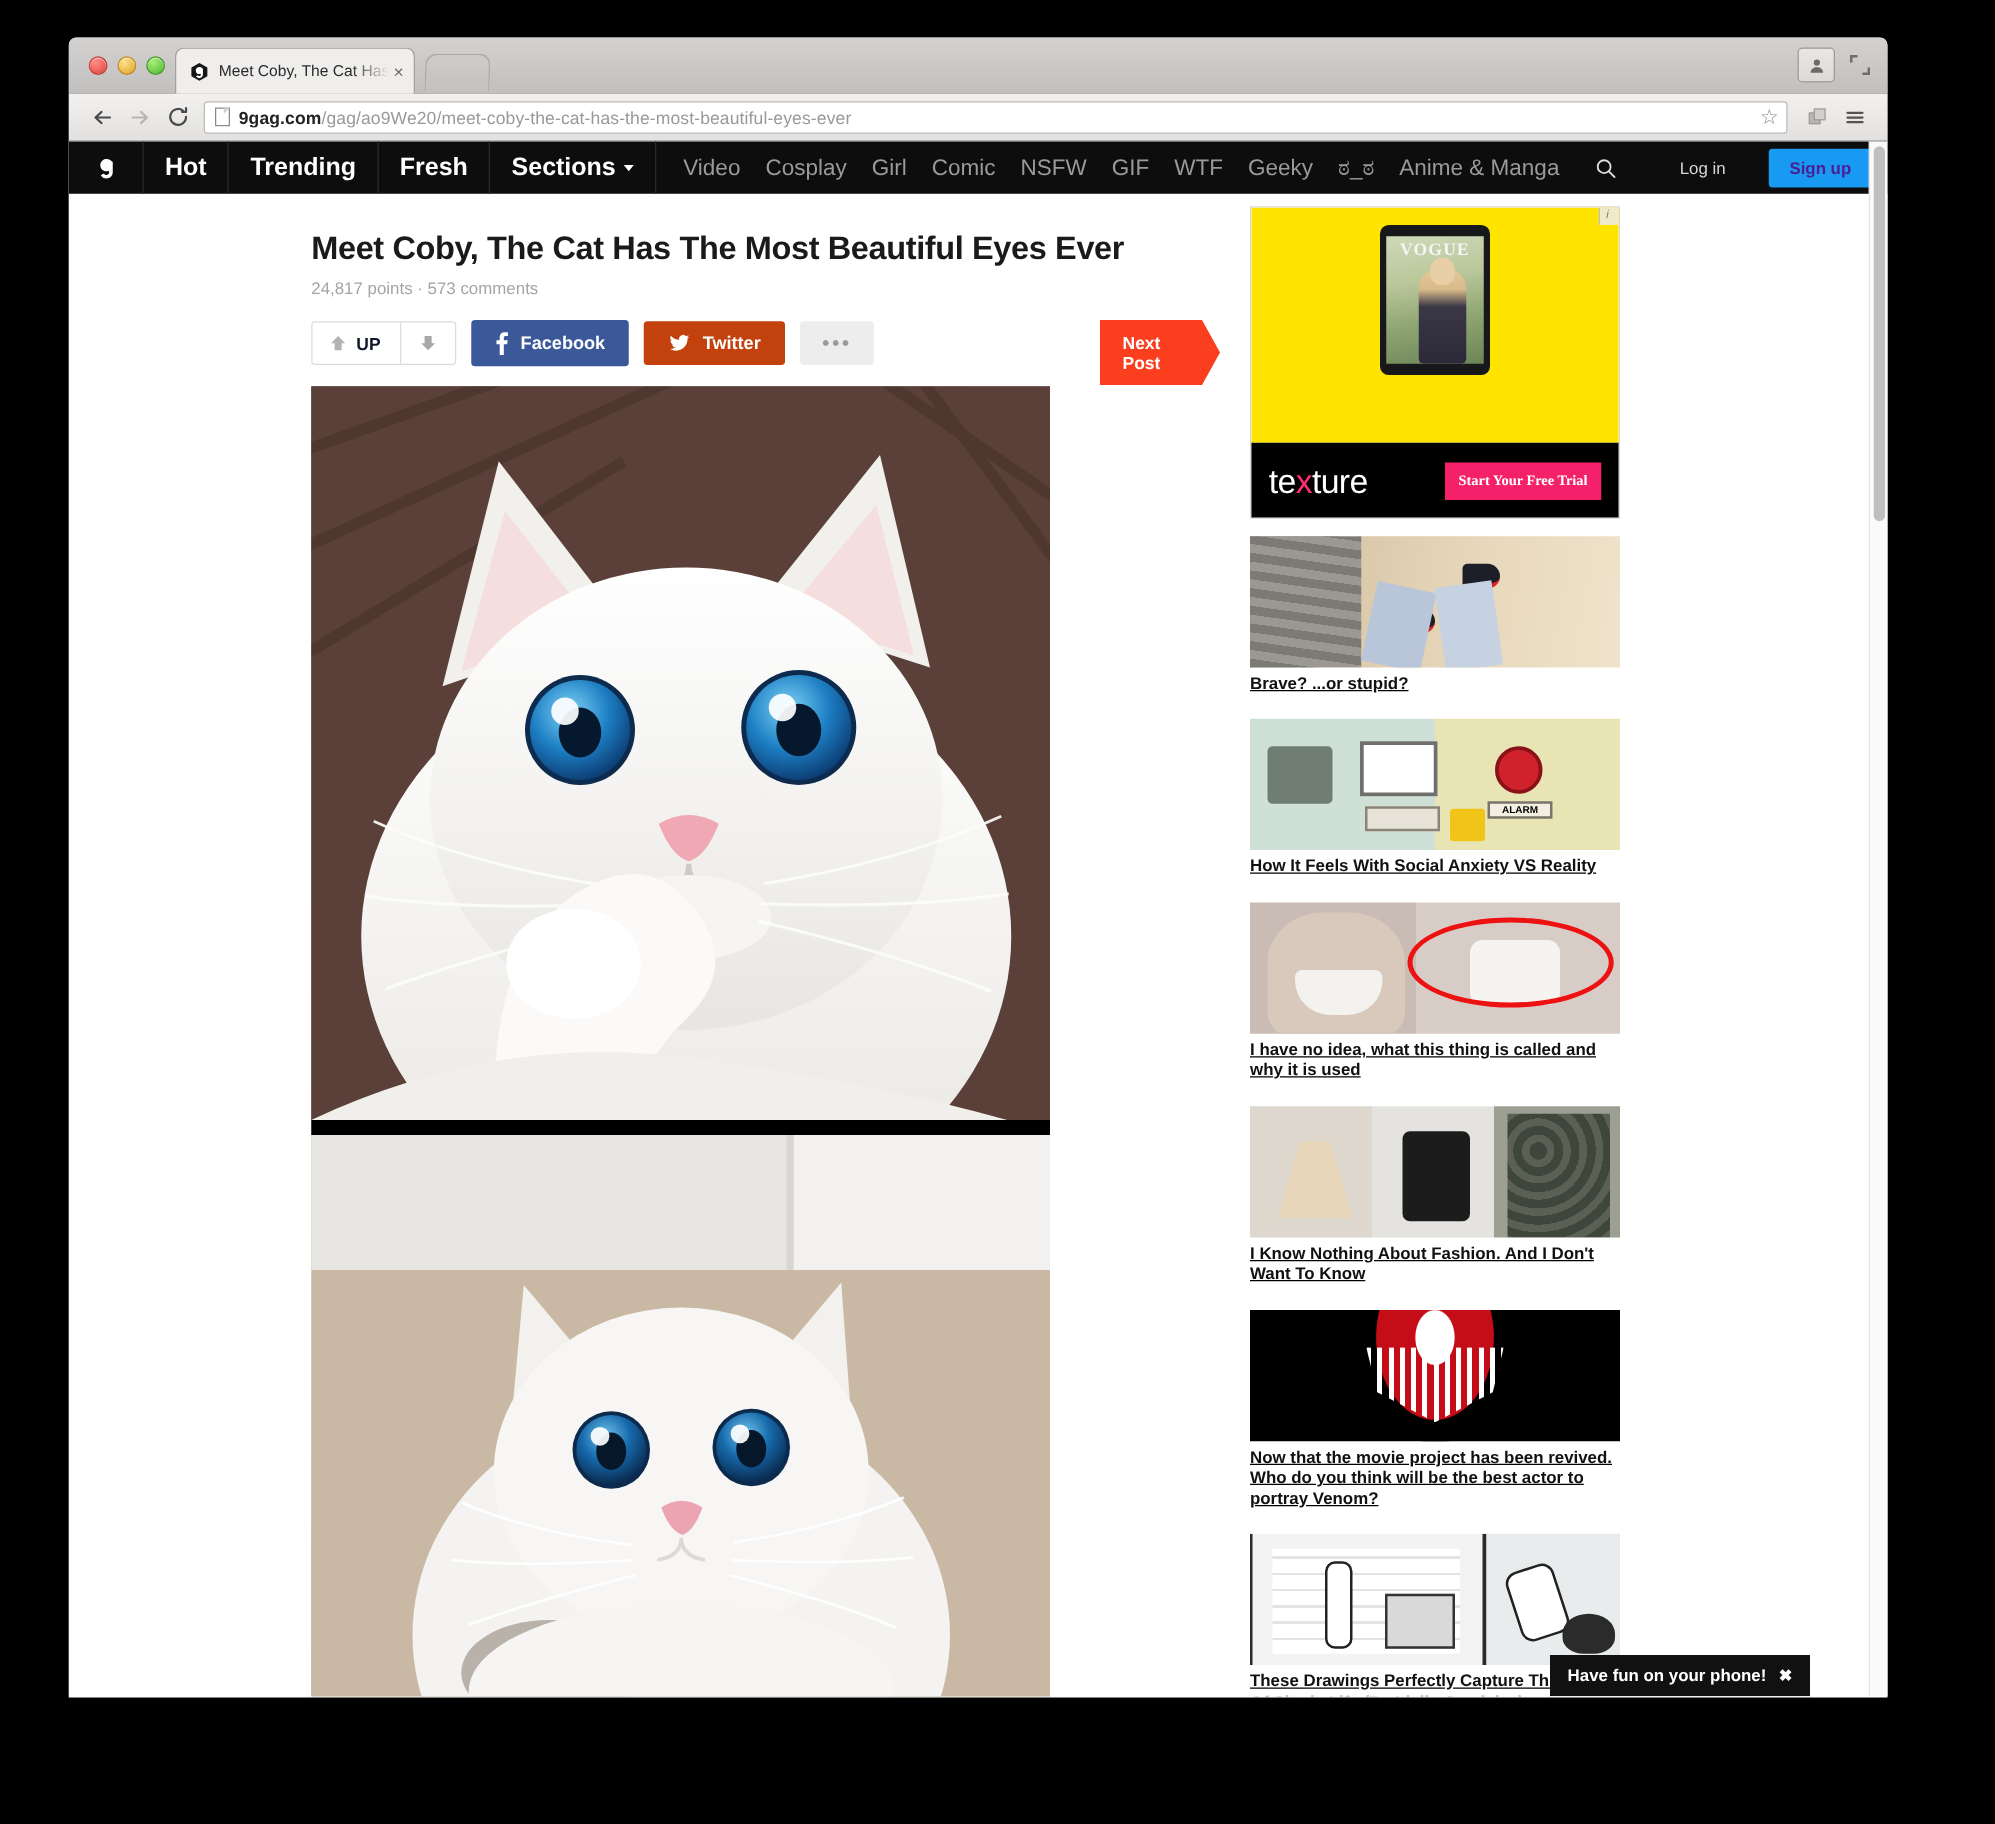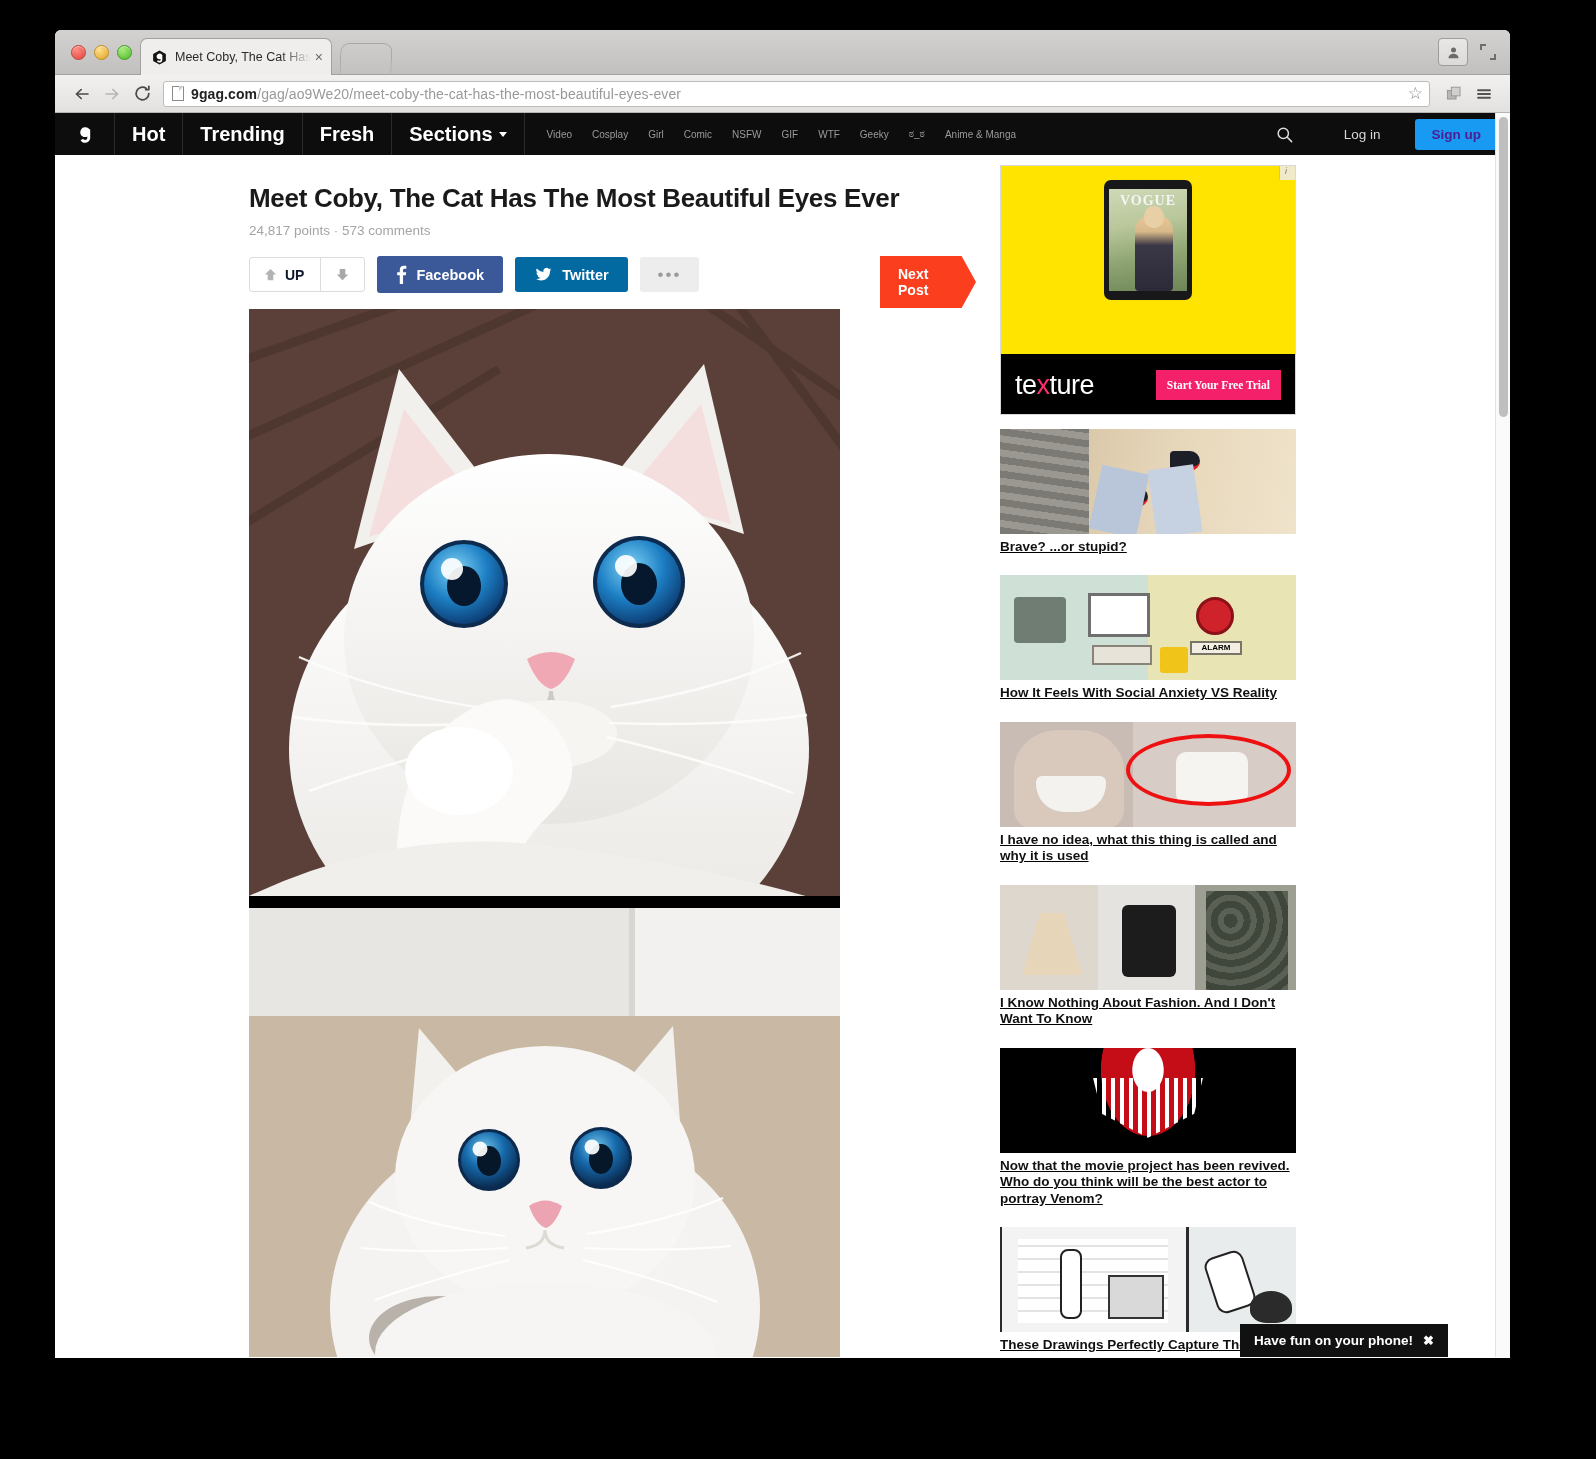--- a/index.html
+++ b/index.html
@@ -94,21 +94,21 @@
   }
   .logo-cell { width: 60px; display: flex; align-items: center; justify-content: center; border-right: 1px solid #2a2a2a; }
   .nav-main { display: flex; align-items: stretch; }
   .nav-main a {
     display: flex; align-items: center; padding: 0 17px;
     font-size: 20px; font-weight: bold; color: #fff;
     border-right: 1px solid #2a2a2a; text-decoration: none; white-space: nowrap;
   }
   .nav-sub { display: flex; align-items: center; padding-left: 12px; }
   .nav-sub a {
-    font-size: 10px; color: #9a9a9a; text-decoration: none;
+    font-size: 18px; color: #9a9a9a; text-decoration: none;
     padding: 0 10px; white-space: nowrap;
   }
   .caret { display:inline-block; margin-left:6px; border-left:4px solid transparent; border-right:4px solid transparent; border-top:5px solid #fff; }
   .nav-right { margin-left: auto; display: flex; align-items: center; padding-right: 12px; gap: 20px; }
   .login-link { font-size: 13.5px; color: #d6d6d6; text-decoration: none; padding: 0 14px; }
   .signup-btn {
     background: #1899f2; color: #4c1d95; font-size: 13.5px; font-weight: bold;
     border: none; border-radius: 3px; padding: 8px 17px; cursor: pointer;
   }
 
@@ -124,21 +124,21 @@
   }
   .vote-up { display: flex; align-items: center; gap: 7px; padding: 8px 16px 8px 13px; border-right: 1px solid #dcdcdc; }
   .vote-up span { font-size: 14px; color: #0f172a; font-weight: 600; }
   .vote-down { padding: 8px 14px; display: flex; align-items: center; }
   .btn-fb, .btn-tw {
     display: flex; align-items: center; gap: 9px; color: #fff;
     font-size: 14.5px; font-weight: bold; padding: 9px 19px;
     border-radius: 3px; margin-left: 12px; cursor: pointer; border: none;
   }
   .btn-fb { background: #3b5998; }
-  .btn-tw { background: #0369a1; }
+  .btn-tw { background: #c2410c; }
   .btn-more {
     background: #ededed; border: none; border-radius: 3px; margin-left: 12px;
     padding: 9px 18px; color: #9a9a9a; font-size: 17px; letter-spacing: 2px; line-height: 1; cursor: pointer;
     display: flex; align-items: center;
   }
   .next-post {
     position: absolute; right: 24px; top: 0;
     background: #fa3e1e; color: #fff; font-size: 14px; font-weight: bold;
     padding: 10px 14px 10px 18px; cursor: pointer;
     clip-path: polygon(0 0, 85% 0, 100% 50%, 85% 100%, 0 100%);

